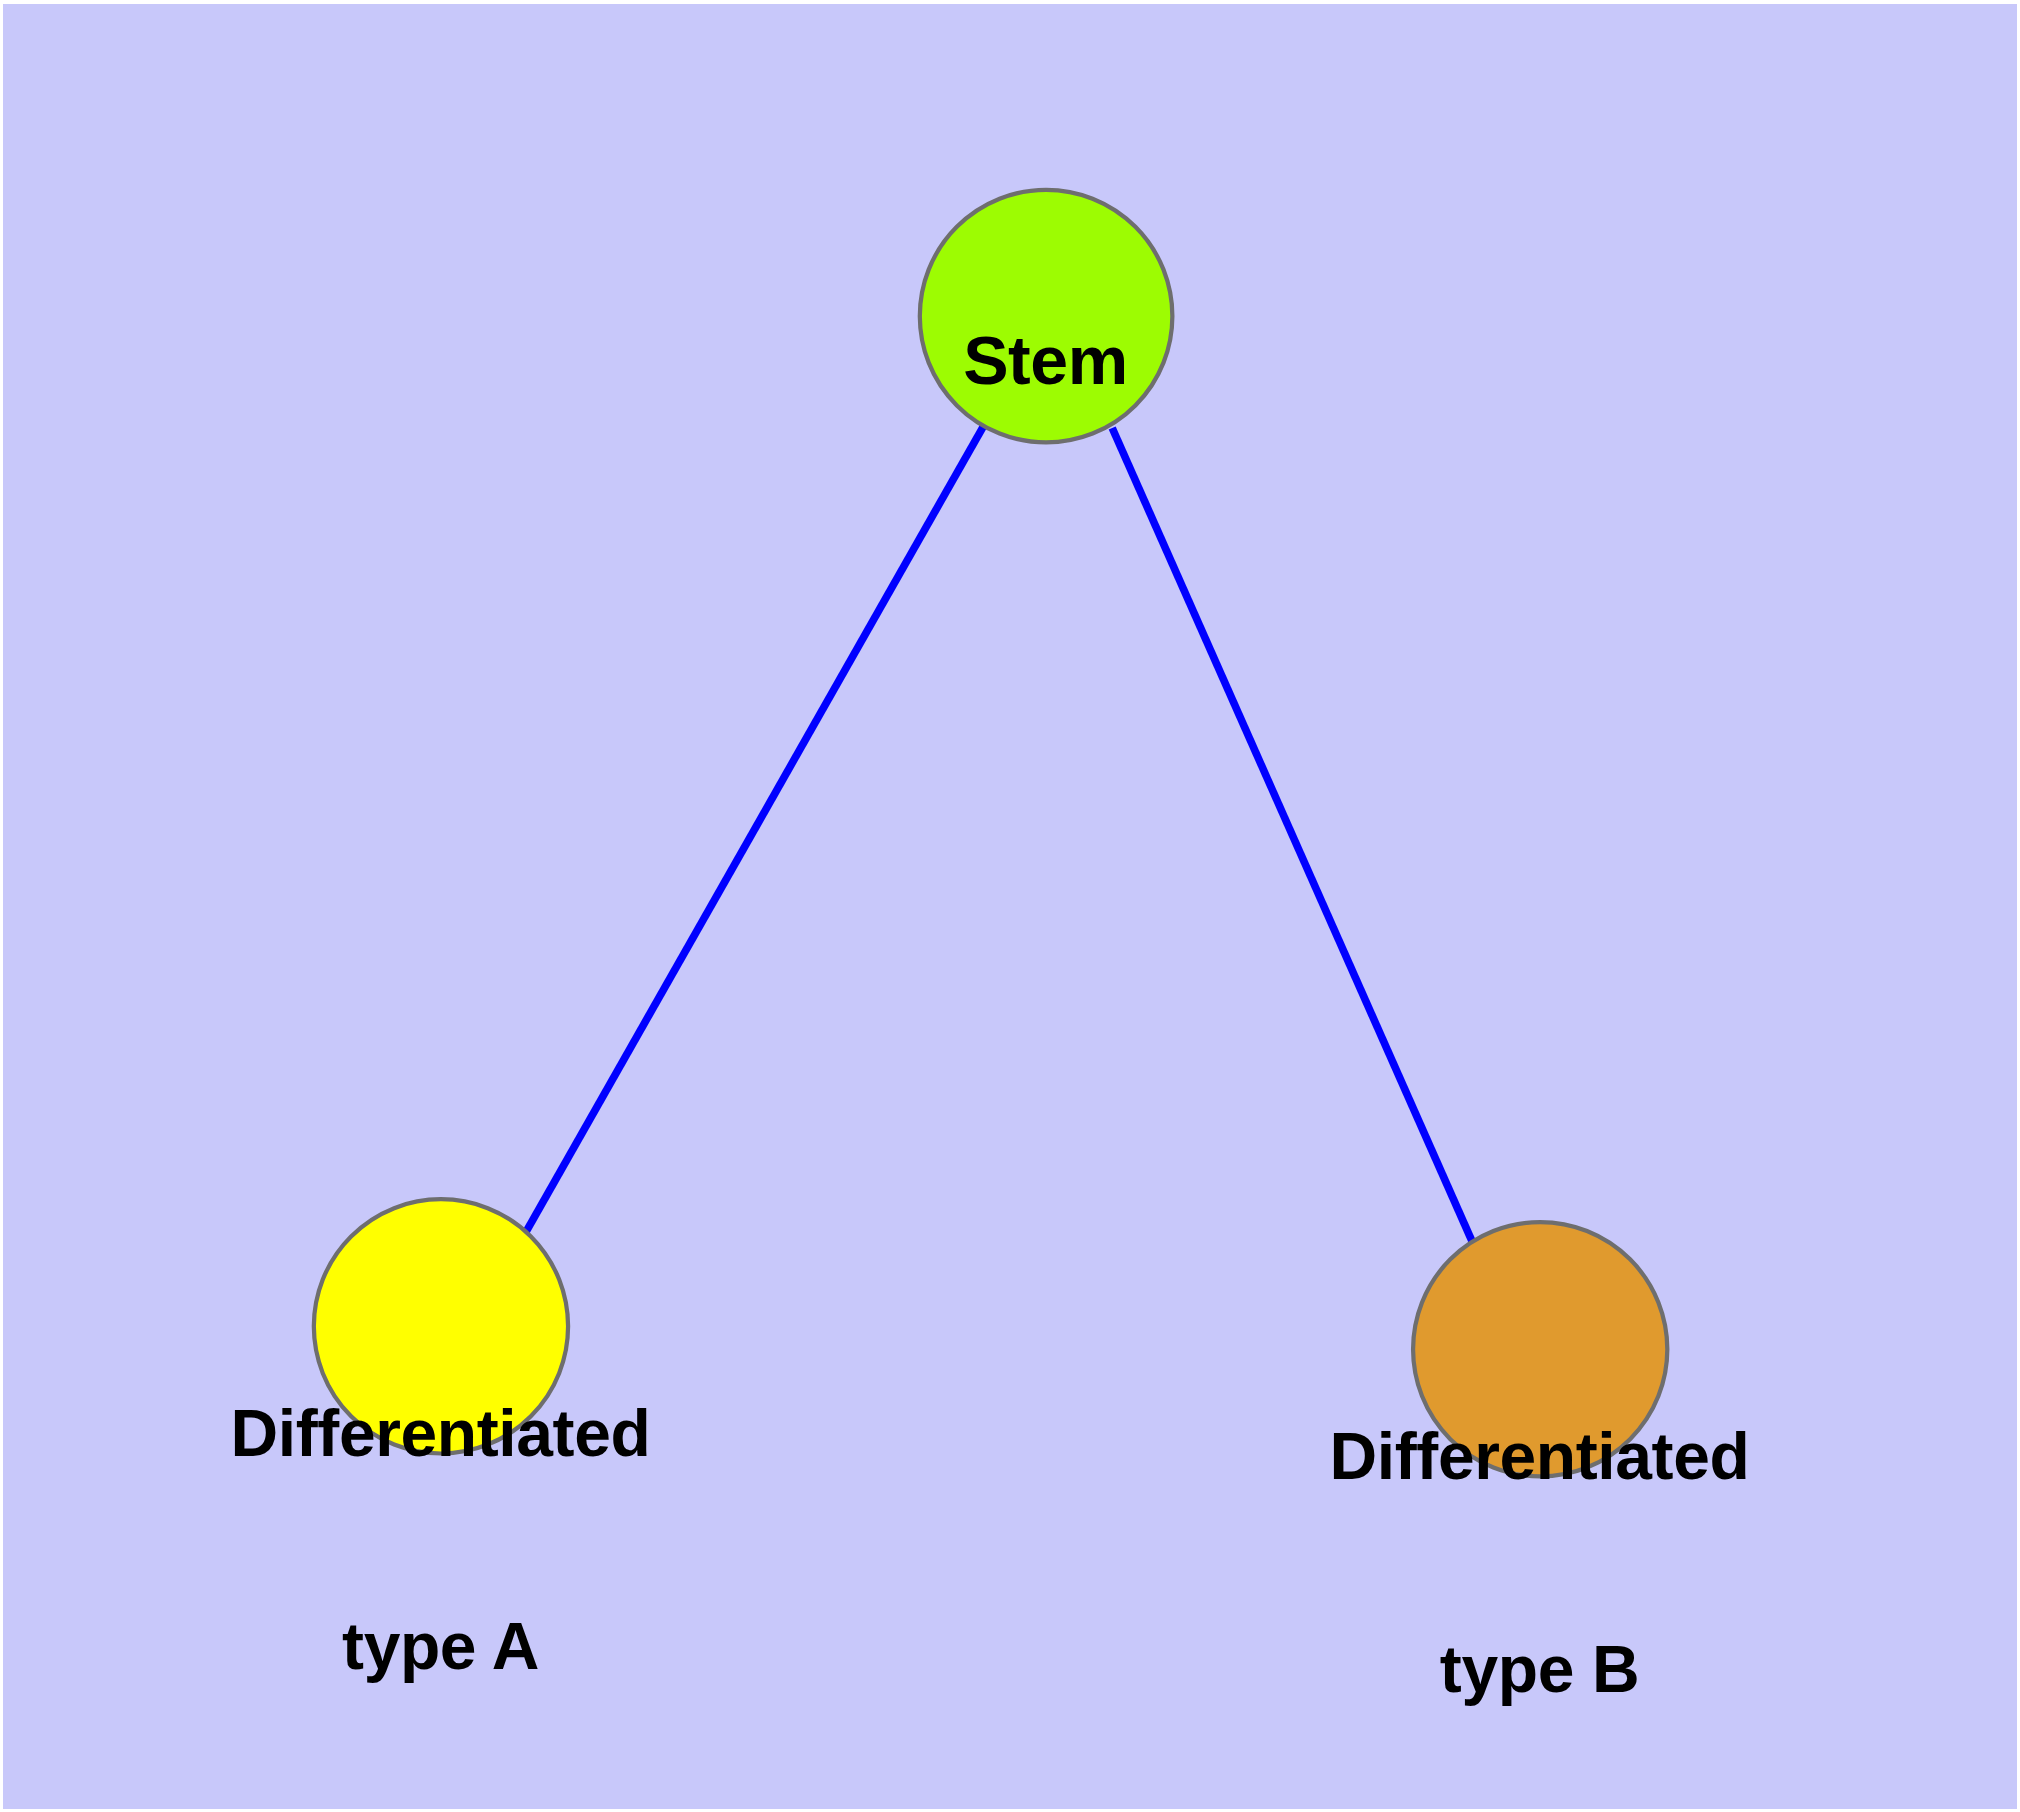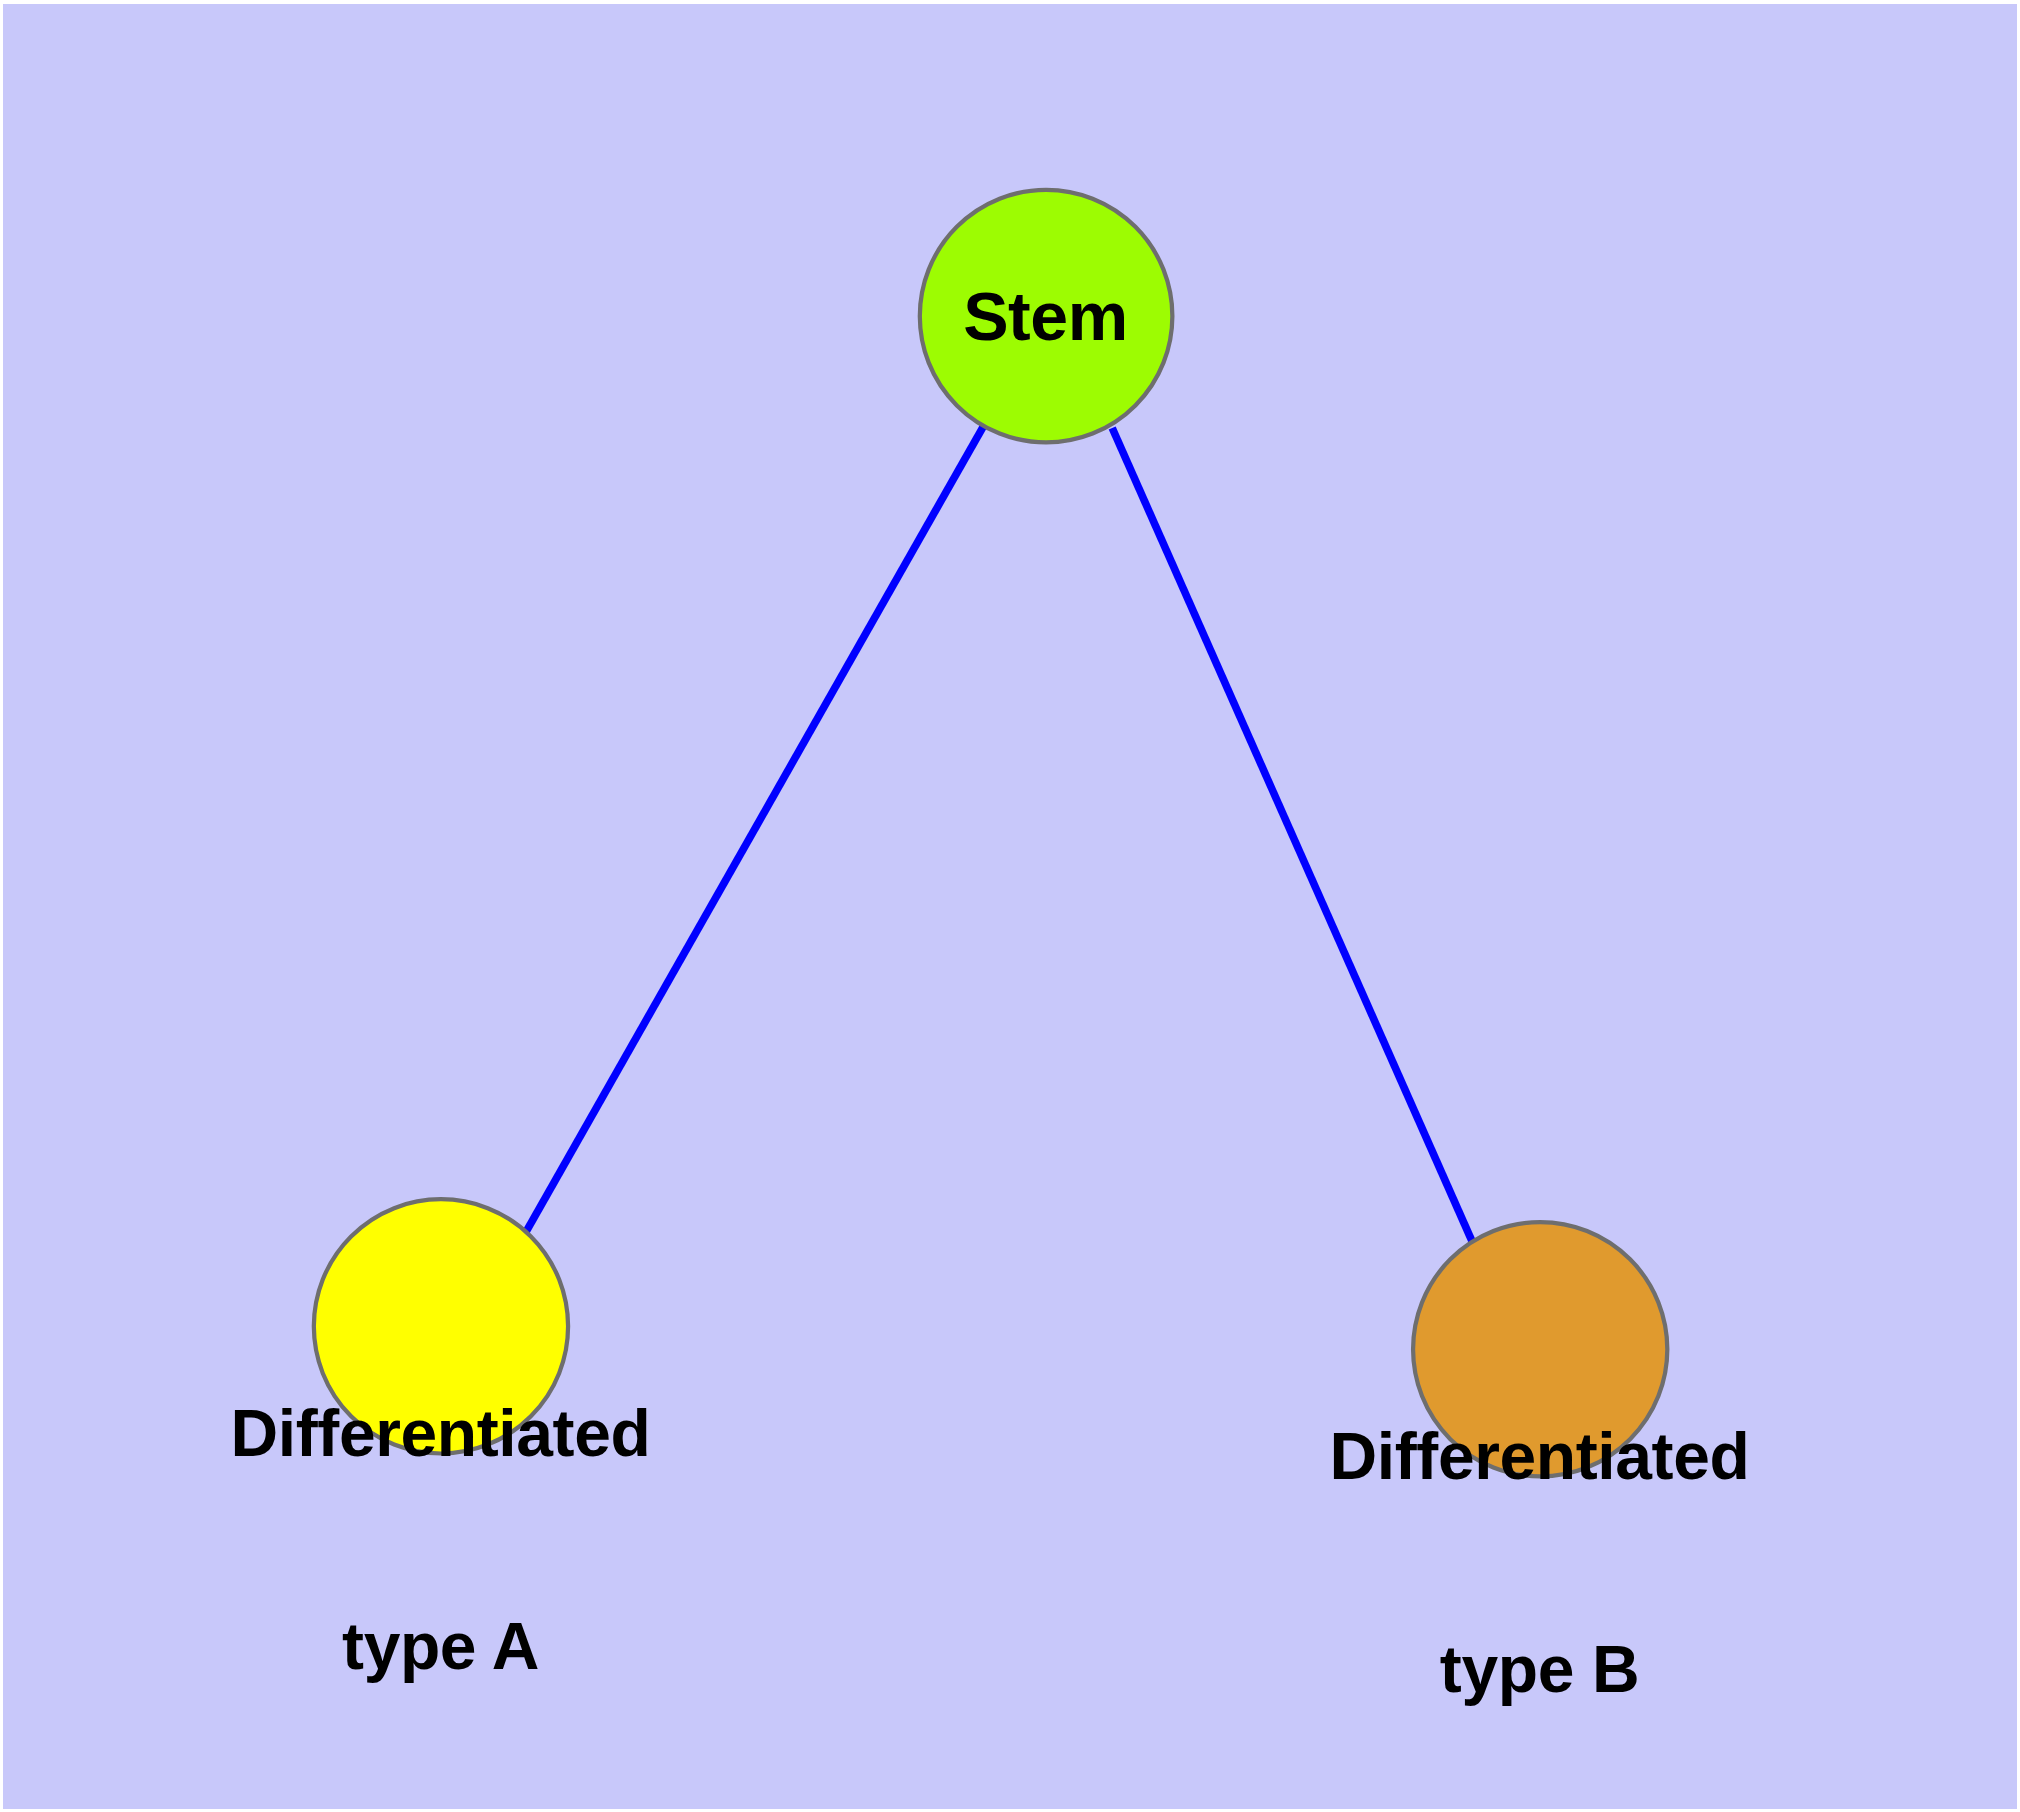--- a/index.html
+++ b/index.html
@@ -37,20 +37,21 @@
     color: #000000;
     font-weight: bold;
     font-family: "Liberation Sans", sans-serif;
     white-space: pre;
     line-height: 1.08;
     letter-spacing: -0.4px;
     pointer-events: none;
   }
   .label-stem {
     font-size: 68px;
+    margin-top: 44px;
   }
   .label-two-line {
     font-size: 66px;
   }
 </style>
 </head>
 <body>
 
 <div id="stage">
   <div id="canvas"></div>

